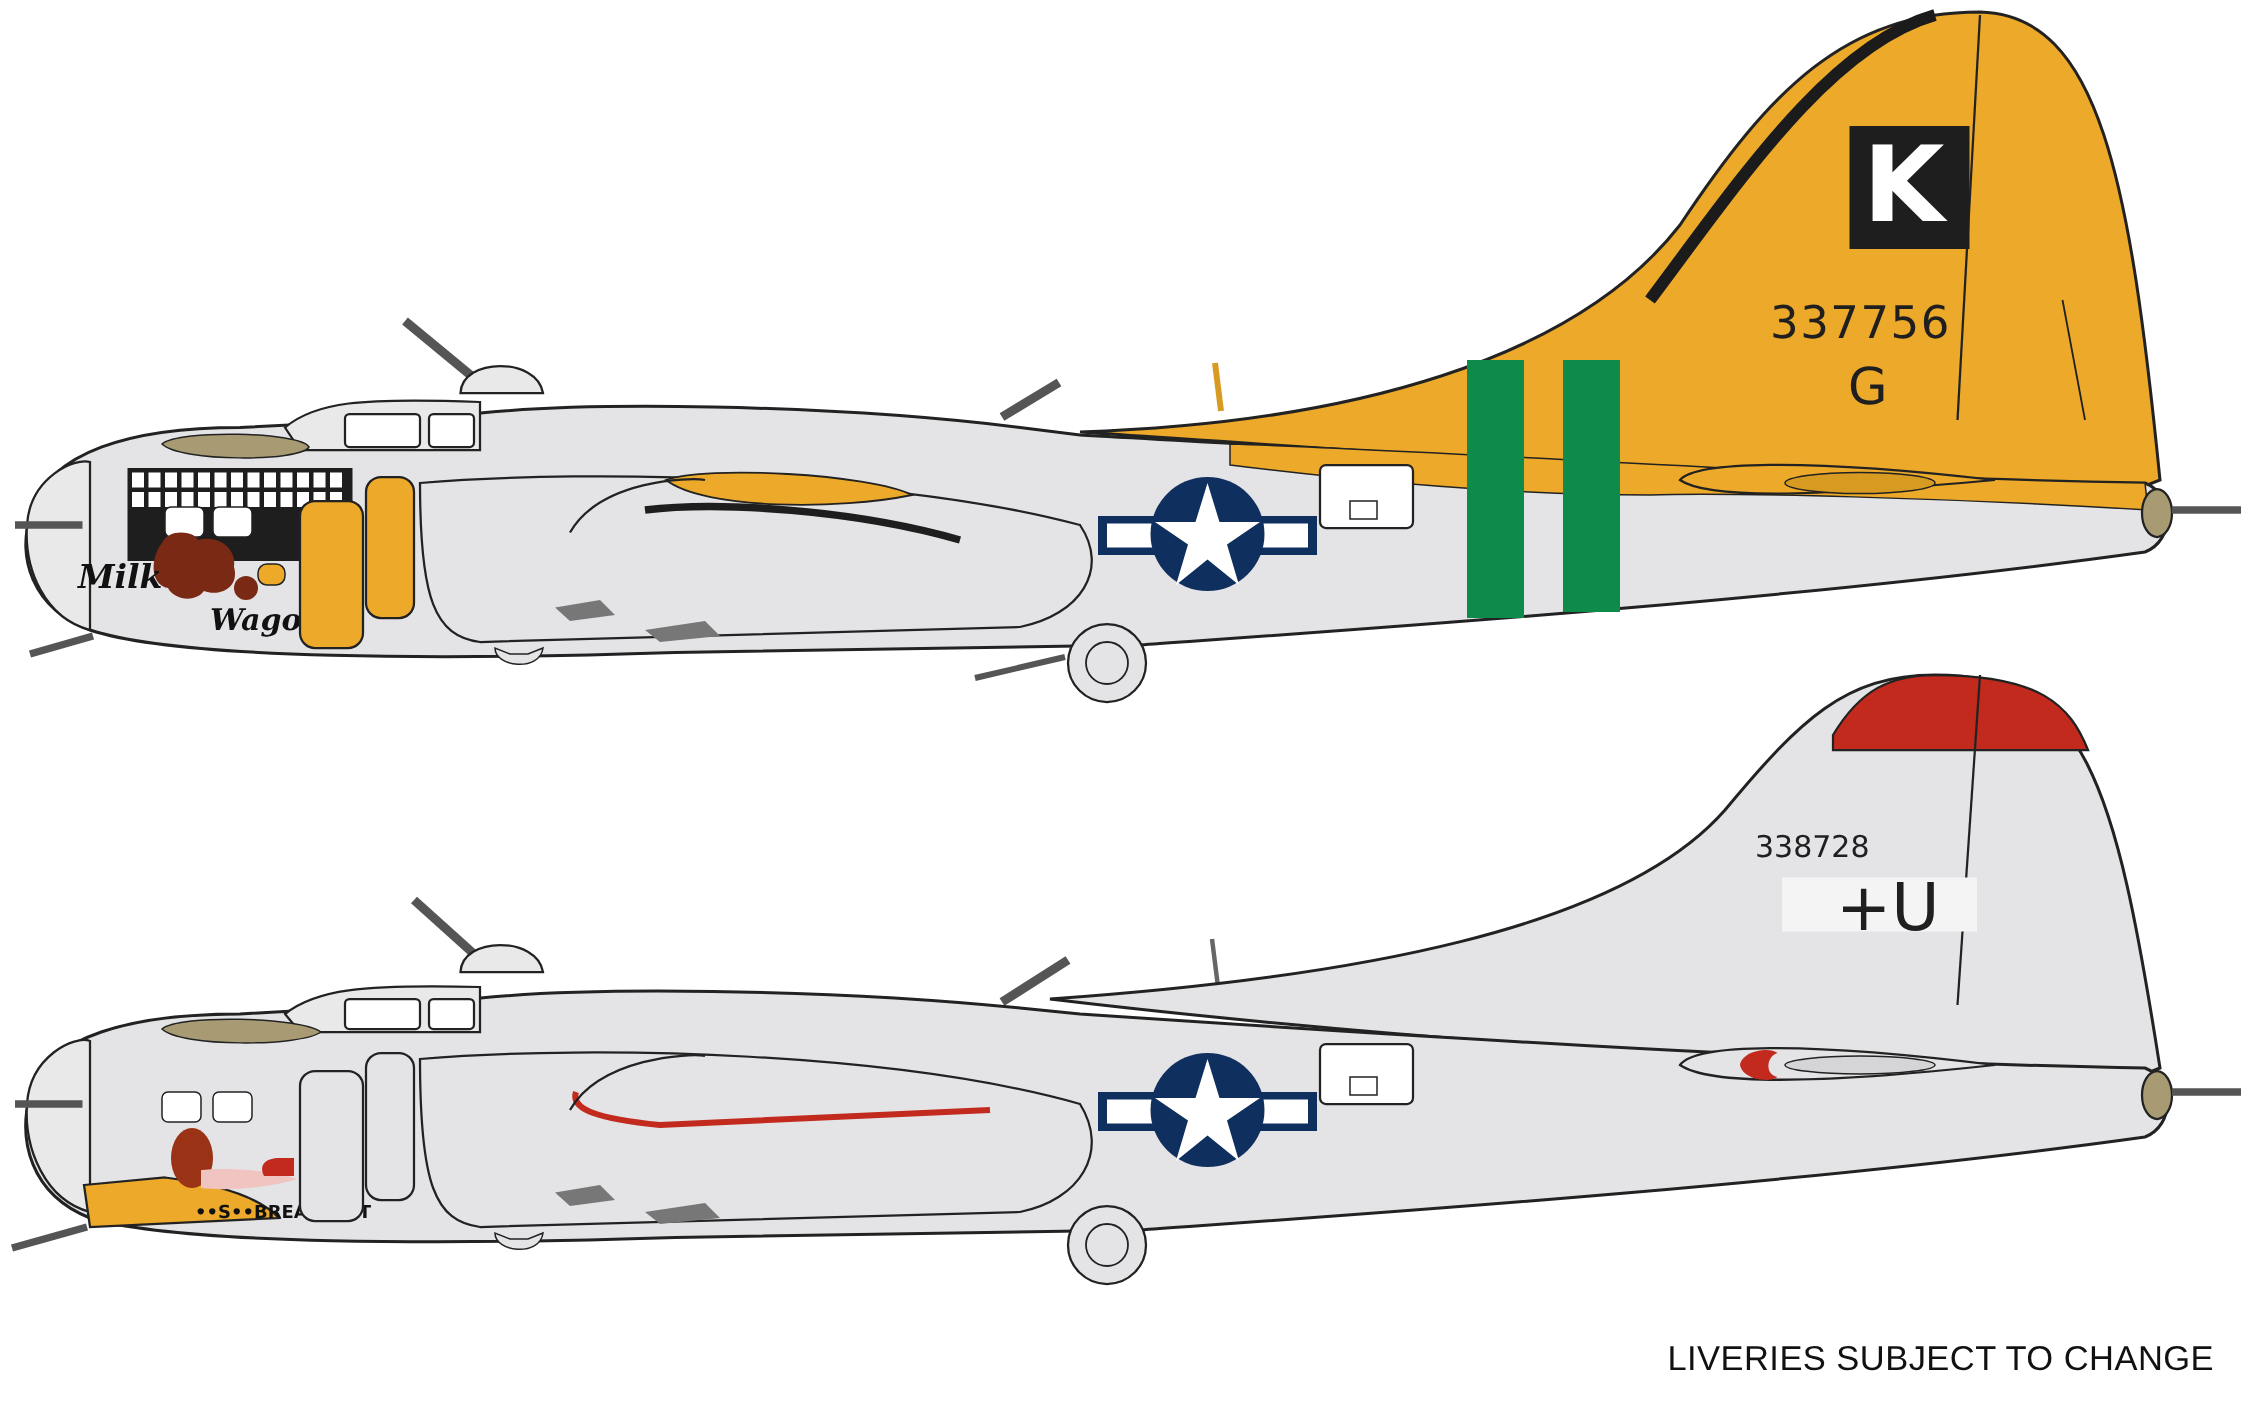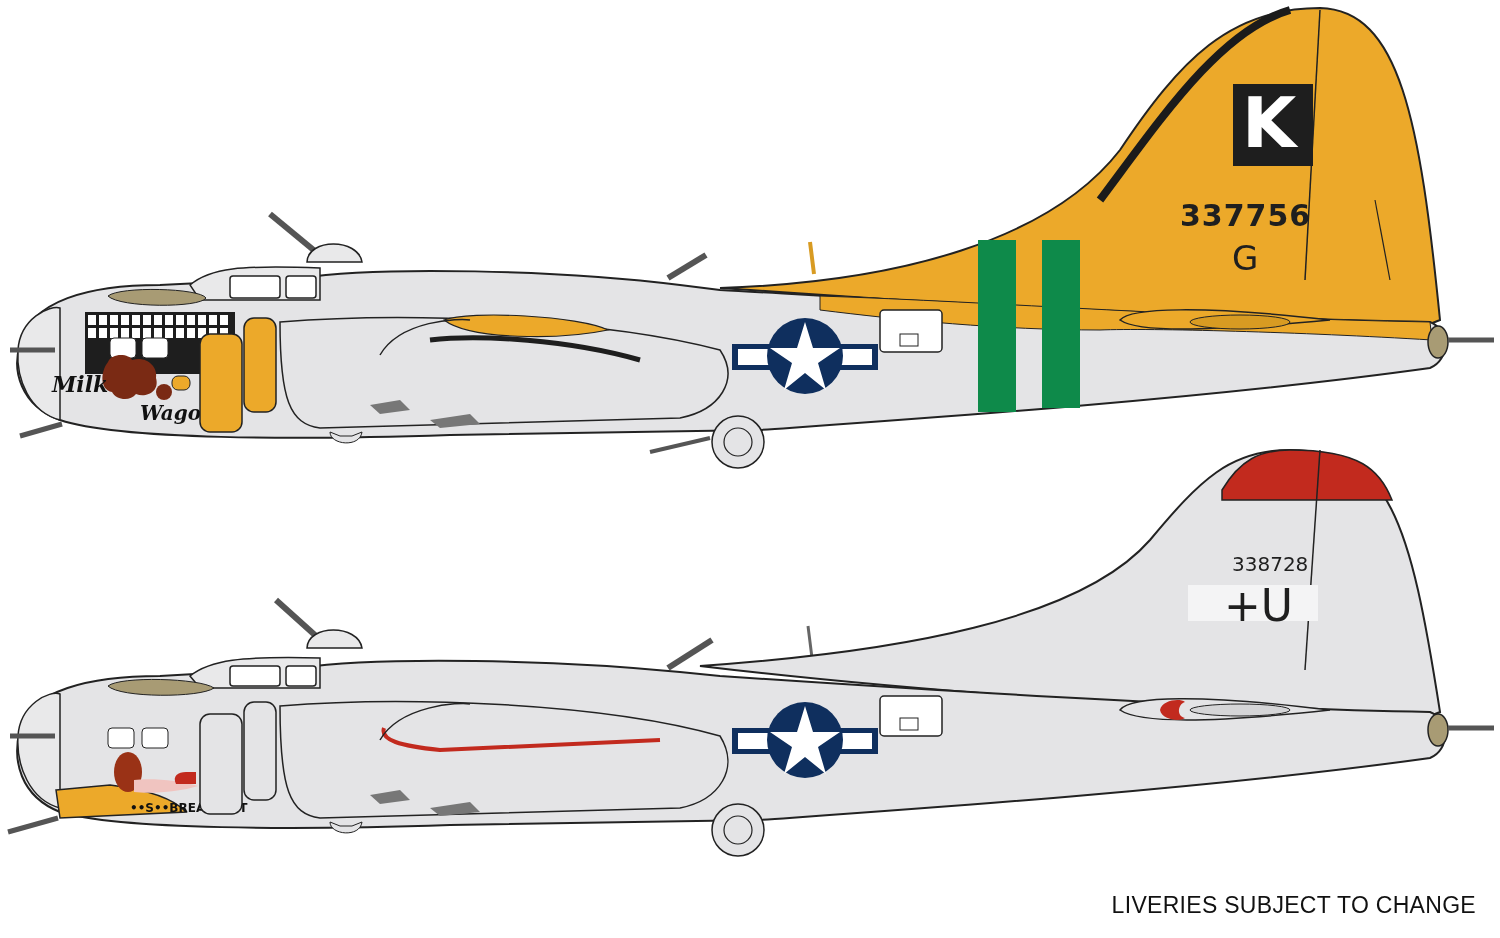--- a/index.html
+++ b/index.html
@@ -128,21 +128,21 @@
       <circle cx="805" cy="356" r="38" fill="#0f2f5e"></circle>
       <polygon points="805,322 813,348 840,348 818,363 826,390 805,373 784,390 792,363 770,348 797,348" fill="#ffffff"></polygon>
     </g>
 
     <rect x="880" y="310" width="62" height="42" rx="4" fill="#ffffff" stroke="#222" stroke-width="1.5"></rect>
     <rect x="900" y="334" width="18" height="12" fill="none" stroke="#222"></rect>
   </svg>
 </div>
 
 <span class="overlay-label" style="left:1242px;top:82px;font-size:70px;color:#ffffff;font-family:'DejaVu Sans',sans-serif;">K</span>
-<span class="overlay-label" style="left:1180px;top:198px;font-size:30px;letter-spacing:1px;font-weight:bold;">337756</span>
+<span class="overlay-label" style="left:1180px;top:198px;font-size:30px;letter-spacing:1px;font-weight:normal;">337756</span>
 <span class="overlay-label" style="left:1232px;top:238px;font-size:34px;font-weight:normal;">G</span>
 
 <div class="aircraft" id="aircraft-bottom">
   <svg width="1500" height="440" viewBox="0 0 1500 440">
     <g>
       <line x1="276" y1="160" x2="316" y2="196" stroke="#555" stroke-width="6"></line>
       <line x1="668" y1="228" x2="712" y2="200" stroke="#555" stroke-width="6"></line>
       <line x1="808" y1="186" x2="812" y2="218" stroke="#666" stroke-width="3"></line>
     </g>
 
@@ -200,16 +200,16 @@
       <rect x="732" y="288" width="146" height="26" fill="#0f2f5e"></rect>
       <rect x="738" y="293" width="134" height="16" fill="#ffffff"></rect>
       <circle cx="805" cy="300" r="38" fill="#0f2f5e"></circle>
       <polygon points="805,266 813,292 840,292 818,307 826,334 805,317 784,334 792,307 770,292 797,292" fill="#ffffff"></polygon>
     </g>
     <rect x="880" y="256" width="62" height="40" rx="4" fill="#ffffff" stroke="#222" stroke-width="1.5"></rect>
     <rect x="900" y="278" width="18" height="12" fill="none" stroke="#222"></rect>
   </svg>
 </div>
 
-<span class="overlay-label" style="left:1232px;top:552px;font-size:20px;font-weight:normal;">338728</span>
+<span class="overlay-label" style="left:1170px;top:552px;font-size:20px;font-weight:normal;">338728</span>
 <span class="overlay-label" style="left:1224px;top:580px;font-size:44px;font-weight:normal;">+U</span>
 
 <div class="disclaimer">LIVERIES SUBJECT TO CHANGE</div>
 
 </body></html>

